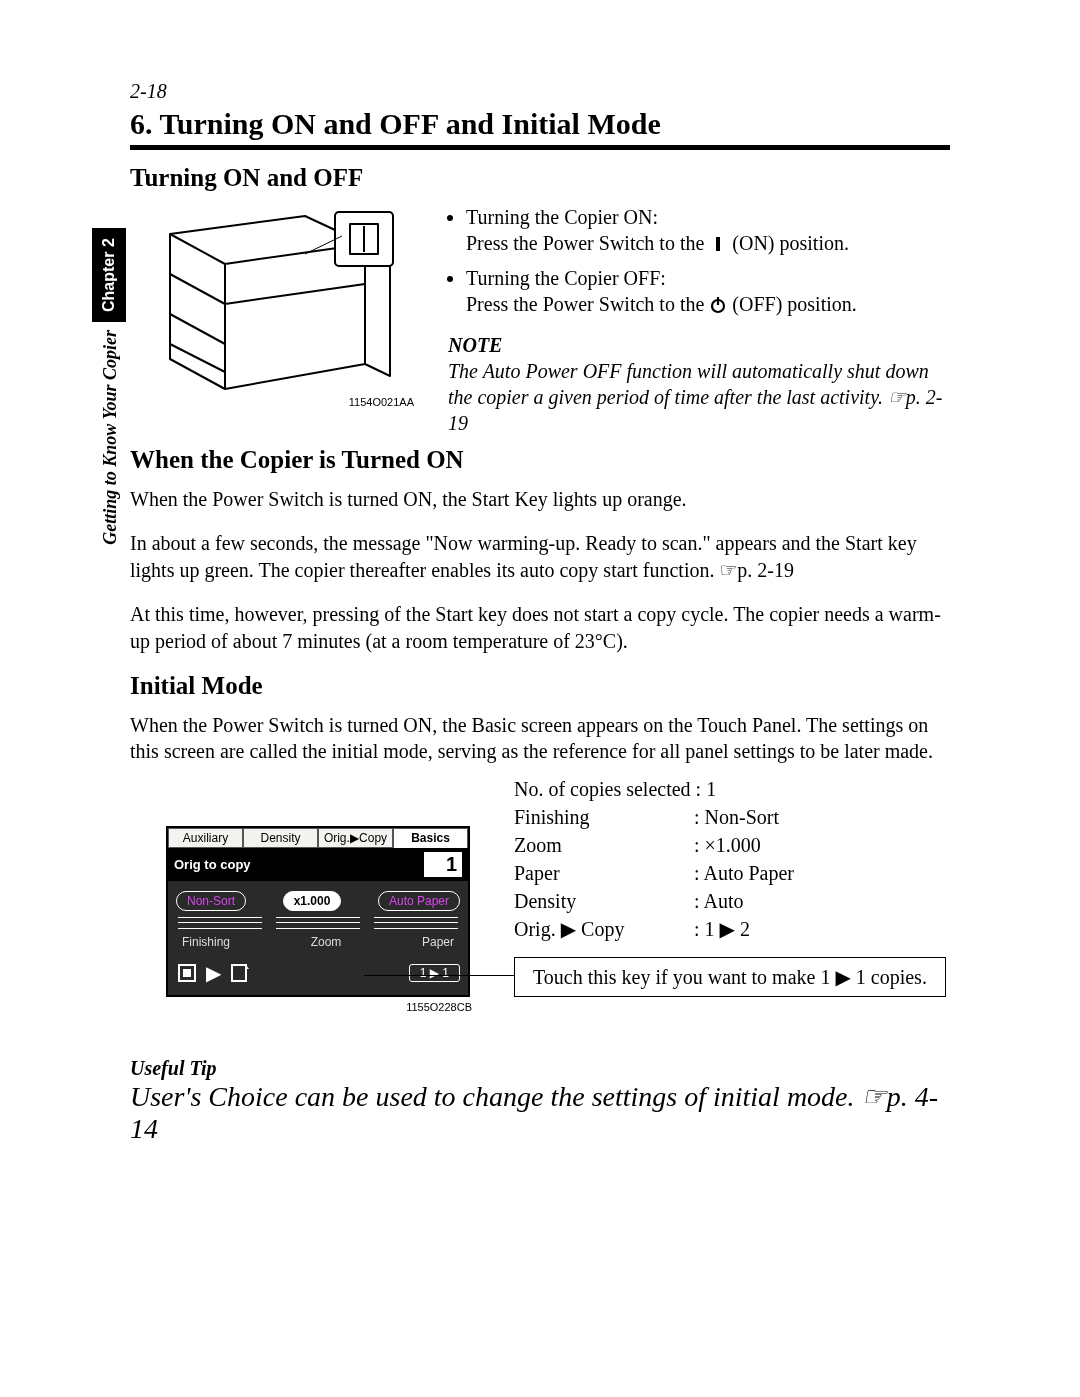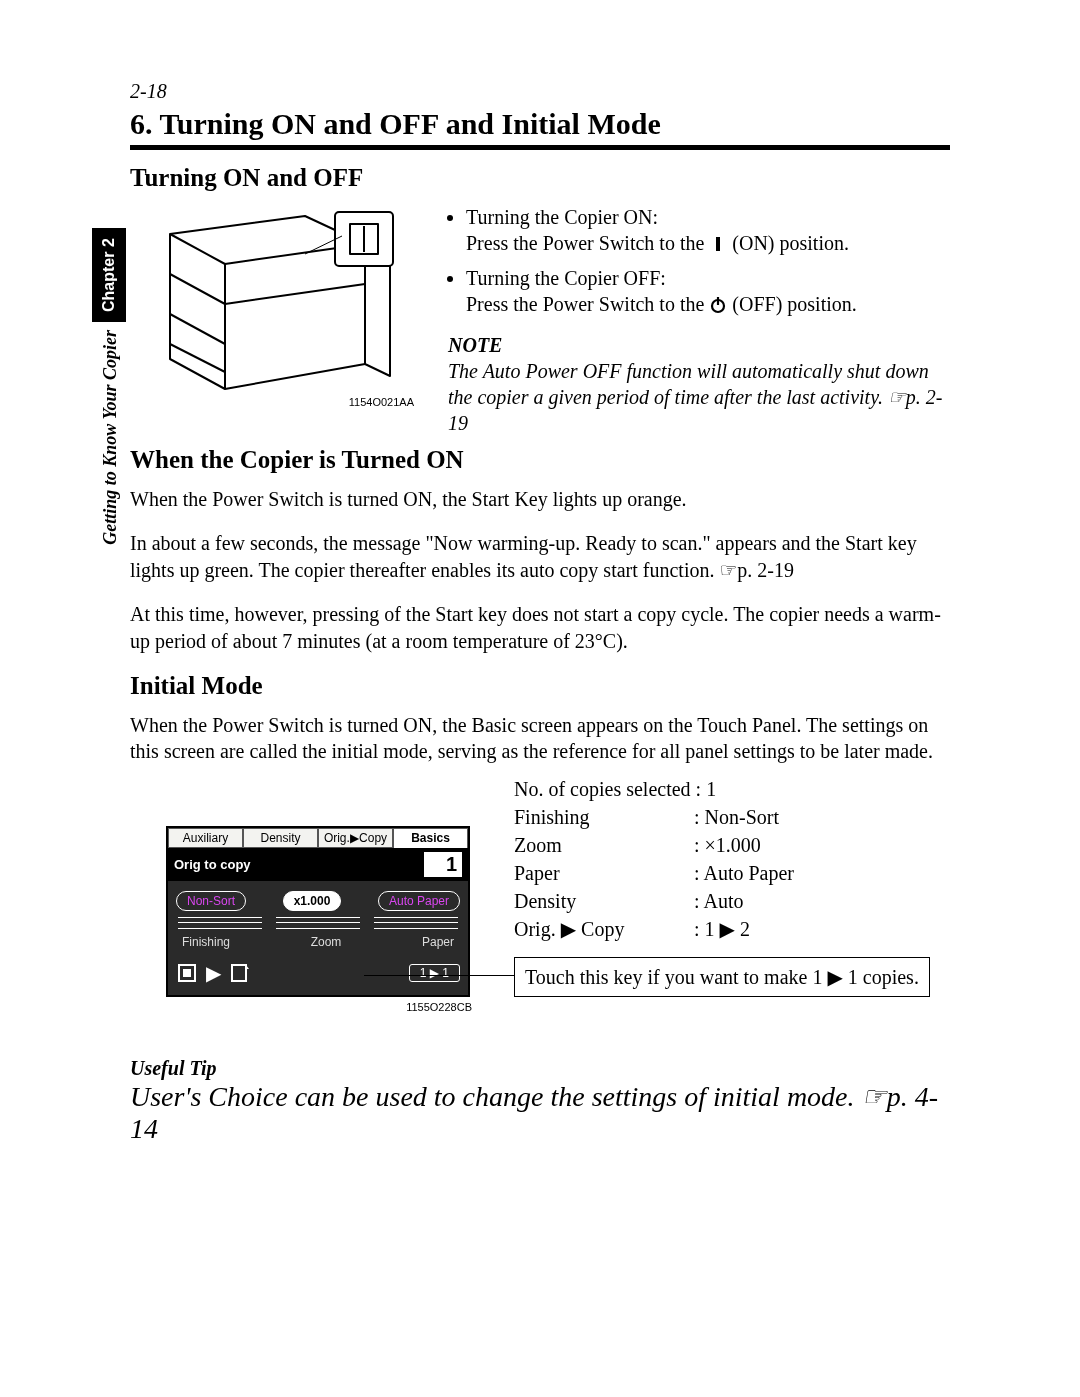--- a/index.html
+++ b/index.html
@@ -218,21 +218,21 @@
   .settings-list {
     font-size: 20px;
     line-height: 1.4;
   }
   .settings-list .row-s {
     display: flex;
   }
   .settings-list .lab { width: 180px; }
   .callout-box {
     border: 1px solid #000;
-    padding: 6px 10px;
+    padding: 6px 18px;
     font-size: 20px;
     margin-top: 14px;
     line-height: 1.3;
     position: relative;
     background: #fff;
   }
   .callout-wrap {
     position: relative;
   }
   .leader-line {

